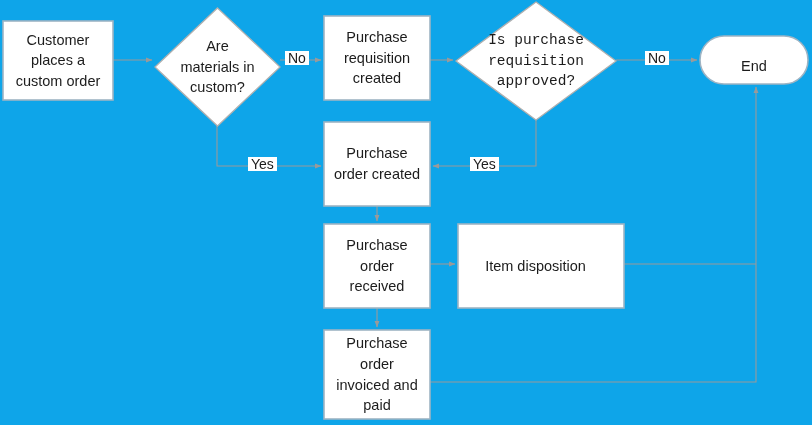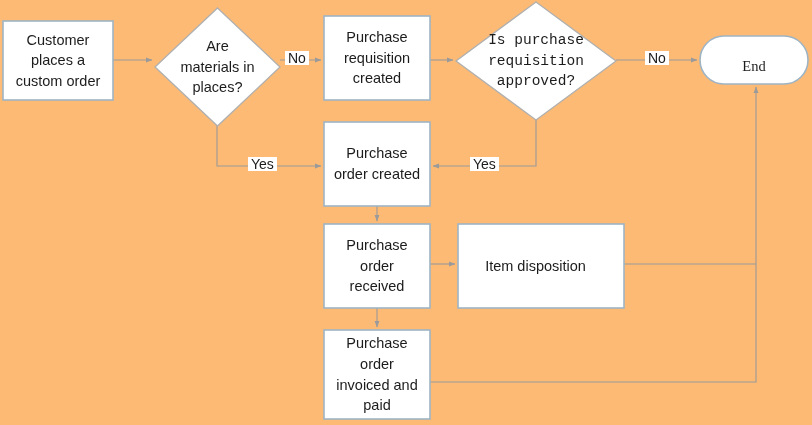--- a/index.html
+++ b/index.html
@@ -10,21 +10,21 @@
   body {
     width: 812px;
     height: 425px;
     font-family: "Liberation Sans", sans-serif;
     overflow: hidden;
   }
   #flowchart-canvas {
     position: relative;
     width: 812px;
     height: 425px;
-    background: #fdba74;
+    background: #0ea5e9;
   }
   svg.chart-layer {
     position: absolute;
     left: 0;
     top: 0;
     width: 812px;
     height: 425px;
   }
   .node-shape {
     fill: #ffffff;
@@ -104,28 +104,28 @@
         <rect x="324" y="330" width="106" height="89" class="node-shape process"></rect>
       </g>
   </svg>
 
   <div id="labels-layer">
       <div class="node-label" style="left: 3px; top: 21px; width: 110px; height: 79px;">Customer
 places a
 custom order</div>
       <div class="node-label" style="left: 155px; top: 8px; width: 125px; height: 118px;">Are
 materials in
-places?</div>
+custom?</div>
       <div class="node-label" style="left: 324px; top: 16px; width: 106px; height: 84px;">Purchase
 requisition
 created</div>
       <div class="node-label" style="left: 456px; top: 2px; width: 160px; height: 118px; font-family: Liberation Mono, monospace;">Is purchase
 requisition
 approved?</div>
-      <div class="node-label" style="left: 700px; top: 36px; width: 108px; height: 60px; font-family: Liberation Serif, serif;">End</div>
+      <div class="node-label" style="left: 700px; top: 36px; width: 108px; height: 60px;">End</div>
       <div class="node-label" style="left: 324px; top: 122px; width: 106px; height: 84px;">Purchase
 order created</div>
       <div class="node-label" style="left: 324px; top: 224px; width: 106px; height: 84px;">Purchase
 order
 received</div>
       <div class="node-label" style="left: 458px; top: 224px; width: 155px; height: 84px; text-align: right;">Item disposition</div>
       <div class="node-label" style="left: 324px; top: 330px; width: 106px; height: 89px;">Purchase
 order
 invoiced and
 paid</div>

